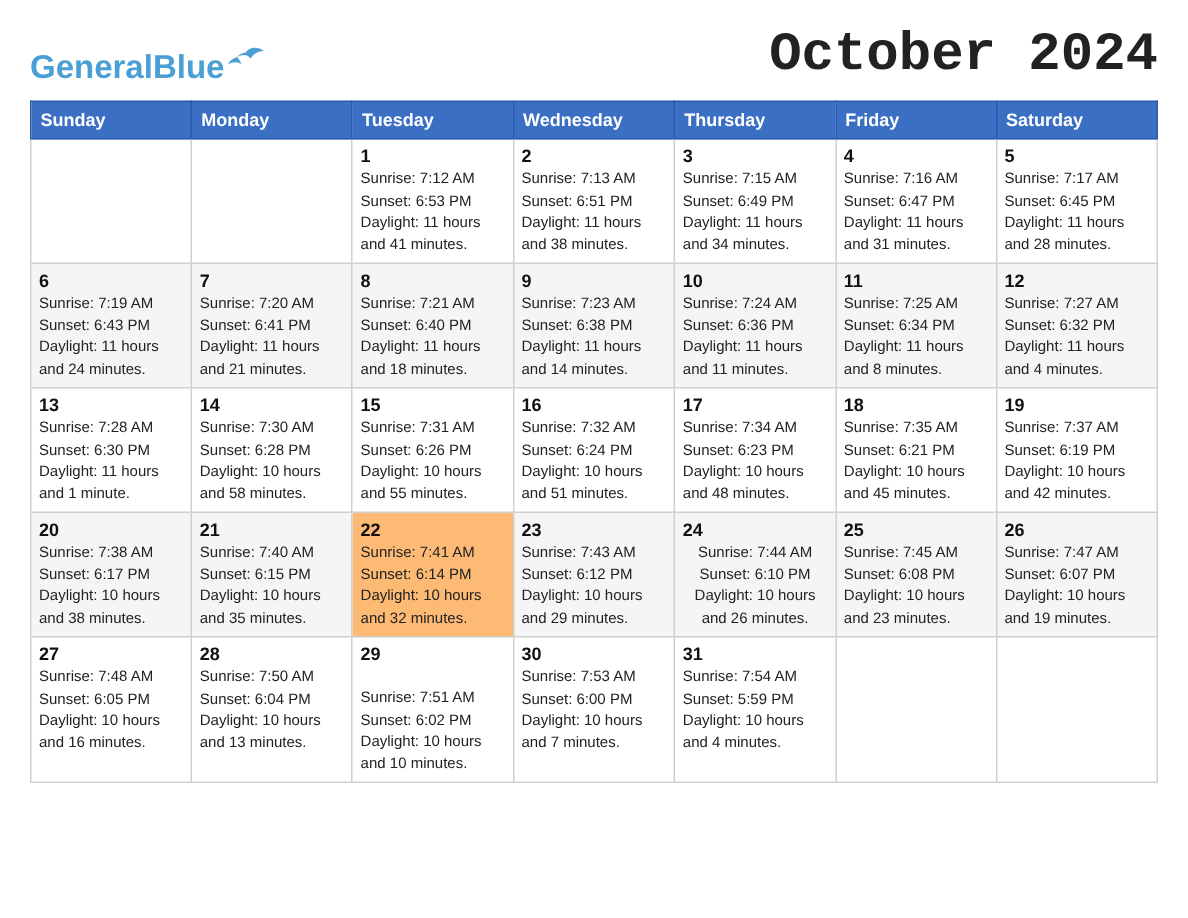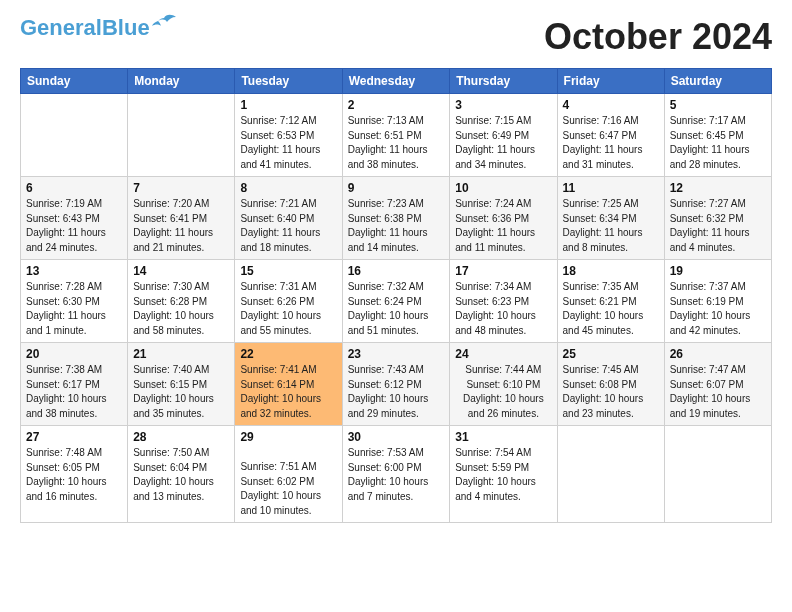--- a/index.html
+++ b/index.html
@@ -12,39 +12,40 @@
     }
     .page {
       width: 792px;
       min-height: 612px;
       padding: 16px 20px 10px 20px;
       background: #fff;
     }
     .header {
       display: flex;
       justify-content: space-between;
-      align-items: flex-start;
+      align-items: flex-end;
       margin-bottom: 10px;
     }
     .logo {
       display: flex;
       flex-direction: column;
       align-items: flex-start;
     }
     .logo-text {
       font-size: 22px;
       font-weight: bold;
       color: #2a4a7f;
       line-height: 1.1;
     }
     .logo-text span {
       color: #4a9fd4;
     }
     .title-block {
       text-align: right;
+      font-family: Liberation Mono, monospace;
     }
     .month-title {
       font-size: 36px;
       font-weight: bold;
       color: #222;
     }
     .location {
       font-size: 15px;
       color: #444;
     }

